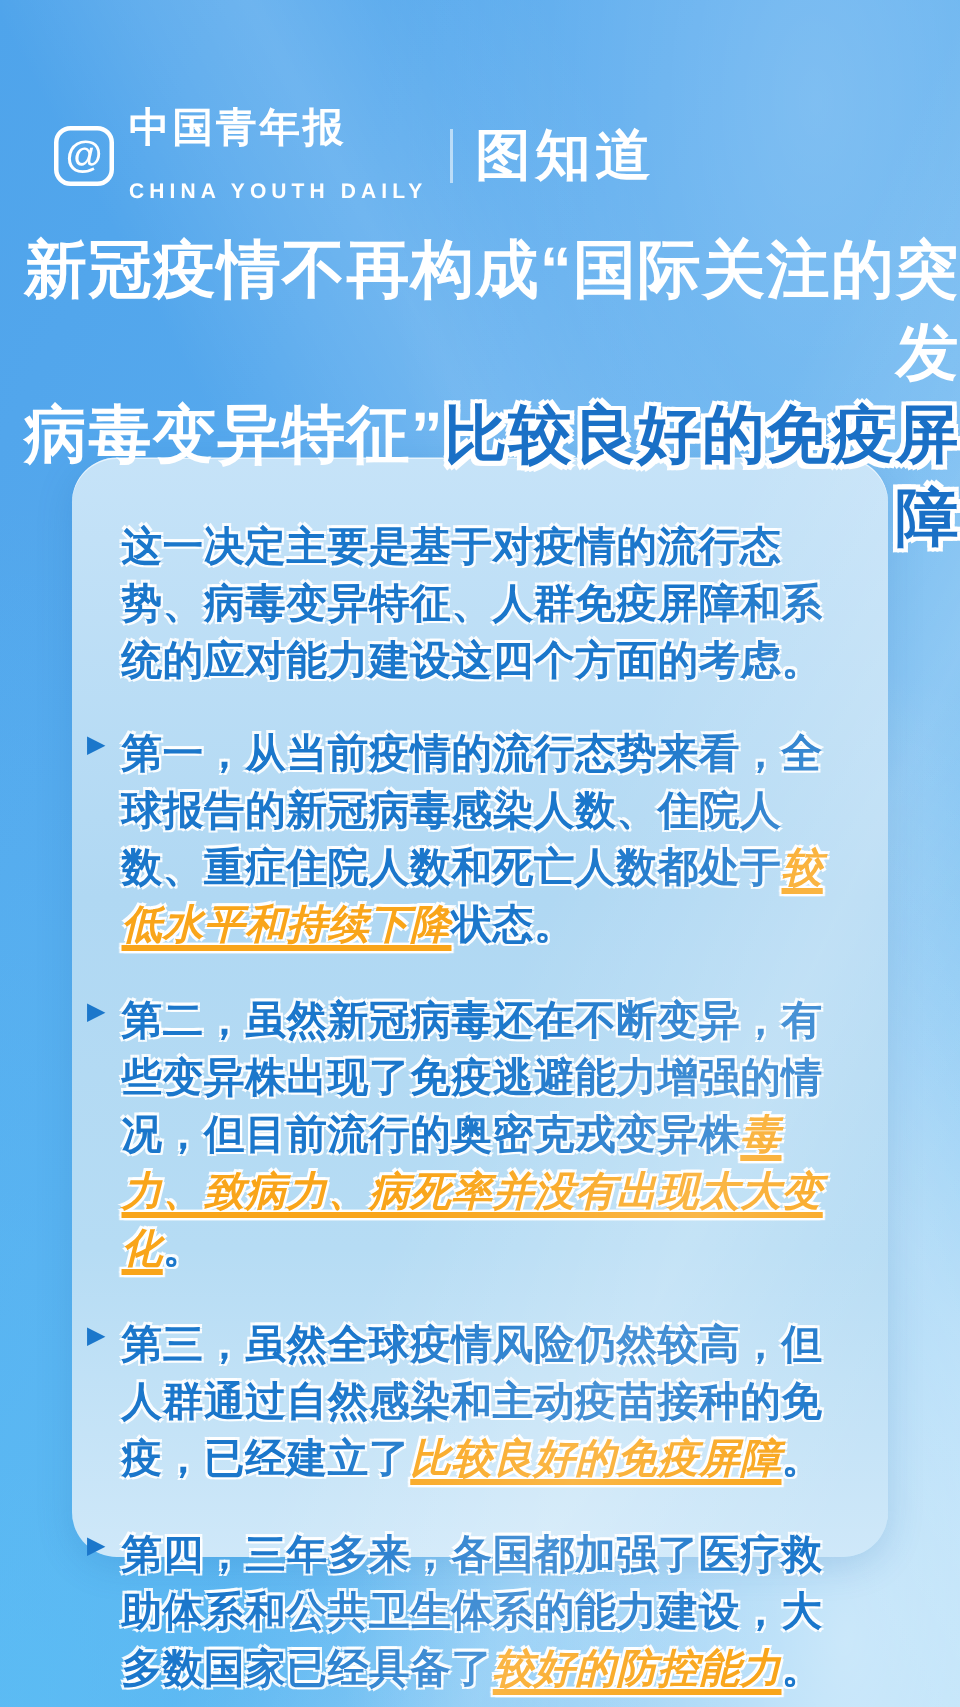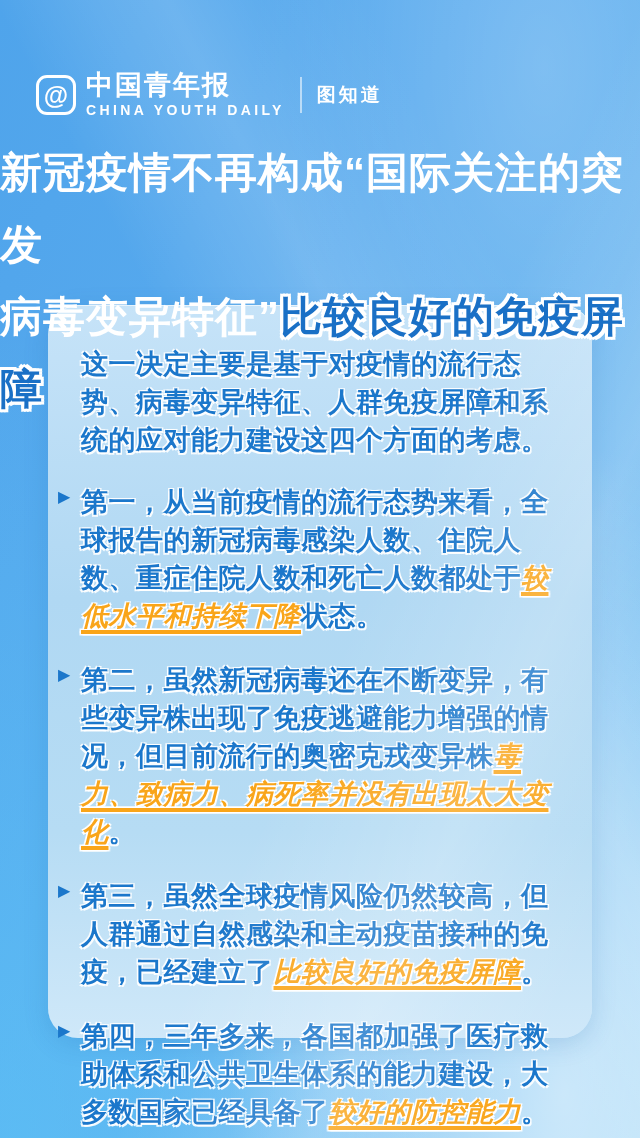--- a/index.html
+++ b/index.html
@@ -27,30 +27,30 @@
   
   .brand-row {
     position: absolute; top: 72px; left: 36px; z-index: 3;
     display: flex; align-items: center; color: #ffffff;
   }
   .brand-badge {
     width: 40px; height: 40px; border: 3px solid #ffffff; border-radius: 11px;
     display: flex; align-items: center; justify-content: center;
     font-size: 25px; font-weight: 700; line-height: 1; flex: 0 0 auto;
   }
-  .brand-names { margin-left: 10px; display: flex; flex-direction: column; }
+  .brand-names { margin-left: 10px; display: flex; flex-direction: column; gap: 17px; }
   .brand-cn { font-size: 27px; font-weight: 800; letter-spacing: 2px; line-height: 1.0; }
   .brand-en { font-size: 14px; font-weight: 700; letter-spacing: 3.4px; margin-top: 3px; }
   .brand-divider { width: 2px; height: 36px; background: rgba(255,255,255,0.55); margin: 0 15px; }
-  .brand-column { font-size: 19px; font-weight: 900; letter-spacing: 3px; }
+  .brand-column { font-size: 37px; font-weight: 900; letter-spacing: 3px; }
 
   
   .poster-title {
-    position: absolute; top: 137px; left: 0; right: 0; z-index: 3;
-    text-align: left; font-weight: 900; font-size: 42px; line-height: 72px;
+    position: absolute; top: 152px; left: 0; right: 0; z-index: 3;
+    text-align: right; font-weight: 900; font-size: 42px; line-height: 55px;
     color: #ffffff; letter-spacing: 1px;
   }
   .title-accent {
     color: #1a70c6;
     text-shadow:
       -3px -3px 0 #fff,  3px -3px 0 #fff, -3px 3px 0 #fff, 3px 3px 0 #fff,
       -3px 0 0 #fff, 3px 0 0 #fff, 0 -3px 0 #fff, 0 3px 0 #fff;
   }
 
   

